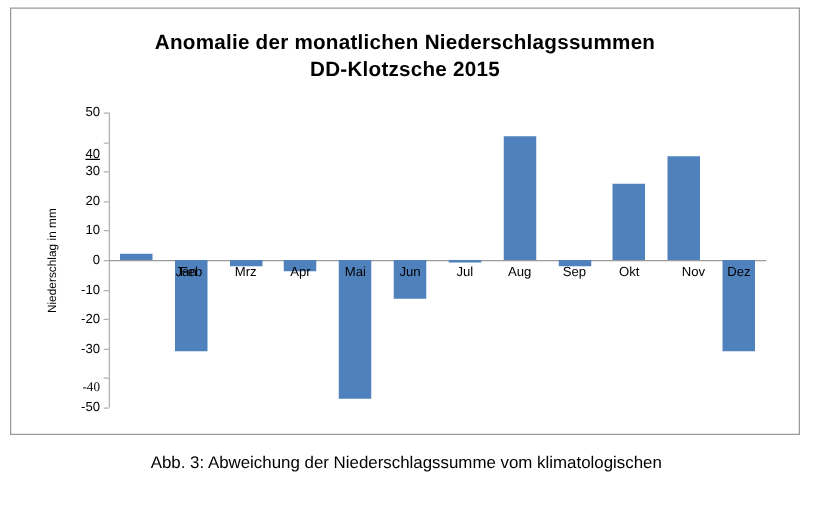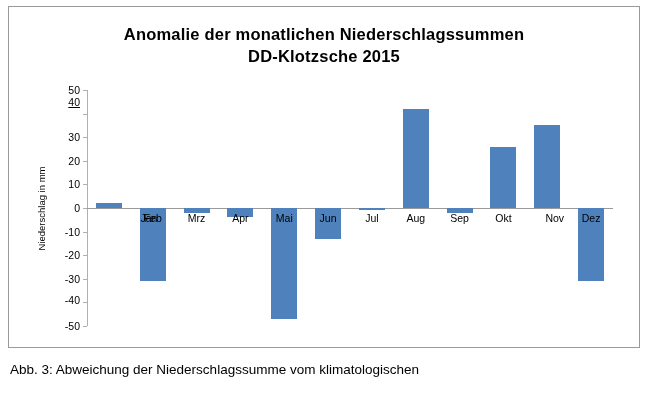--- a/index.html
+++ b/index.html
@@ -122,20 +122,21 @@
 
   
   #caption {
     position: absolute;
     left: 10px;
     top: 360px;
     width: 630px;
     font-size: 13.5px;
     line-height: 1.55;
     color: #000000;
+    text-align: center;
   }
   #caption .cap-line2 {
     display: block;
     padding-left: 36px;
   }
 </style>
 </head>
 <body>
 
 <div id="page">
@@ -150,37 +151,37 @@
     <div id="y-axis-title">
       <span>Niederschlag in mm</span>
     </div>
 
     <div id="plot">
       <div class="axis-line-left"></div>
       <div id="y-ticks">
           <div class="tick" style="top: 0px;"></div>
           <div class="ytick-label" style="top: 0px;">50</div>
           <div class="tick" style="top: 23.6px;"></div>
-          <div class="ytick-label" style="top: 12px; text-decoration: underline;">40</div>
+          <div class="ytick-label" style="top: 33px; text-decoration: underline;">40</div>
           <div class="tick" style="top: 47.2px;"></div>
           <div class="ytick-label" style="top: 47.2px;">30</div>
           <div class="tick" style="top: 70.8px;"></div>
           <div class="ytick-label" style="top: 70.8px;">20</div>
           <div class="tick" style="top: 94.4px;"></div>
           <div class="ytick-label" style="top: 94.4px;">10</div>
           <div class="tick" style="top: 118px;"></div>
           <div class="ytick-label" style="top: 118px;">0</div>
           <div class="tick" style="top: 141.6px;"></div>
           <div class="ytick-label" style="top: 141.6px;">-10</div>
           <div class="tick" style="top: 165.2px;"></div>
           <div class="ytick-label" style="top: 165.2px;">-20</div>
           <div class="tick" style="top: 188.8px;"></div>
           <div class="ytick-label" style="top: 188.8px;">-30</div>
           <div class="tick" style="top: 212.4px;"></div>
-          <div class="ytick-label" style="top: 210px;">-40</div>
+          <div class="ytick-label" style="top: 220px; font-family: Liberation Serif, serif;">-40</div>
           <div class="tick" style="top: 236px;"></div>
           <div class="ytick-label" style="top: 236px;">-50</div>
         </div>
       <div id="zero-line-holder">
           <div class="zero-line" style="top: 118px;"></div>
         </div>
       <div id="bars">
           <div class="bar" style="left: 8.91667px; top: 113.28px; width: 26px; height: 4.72px; background: rgb(79, 129, 189);"></div>
           <div class="bar" style="left: 52.75px; top: 118px; width: 26px; height: 73.16px; background: rgb(79, 129, 189);"></div>
           <div class="bar" style="left: 96.5833px; top: 118px; width: 26px; height: 4.72px; background: rgb(79, 129, 189);"></div>

